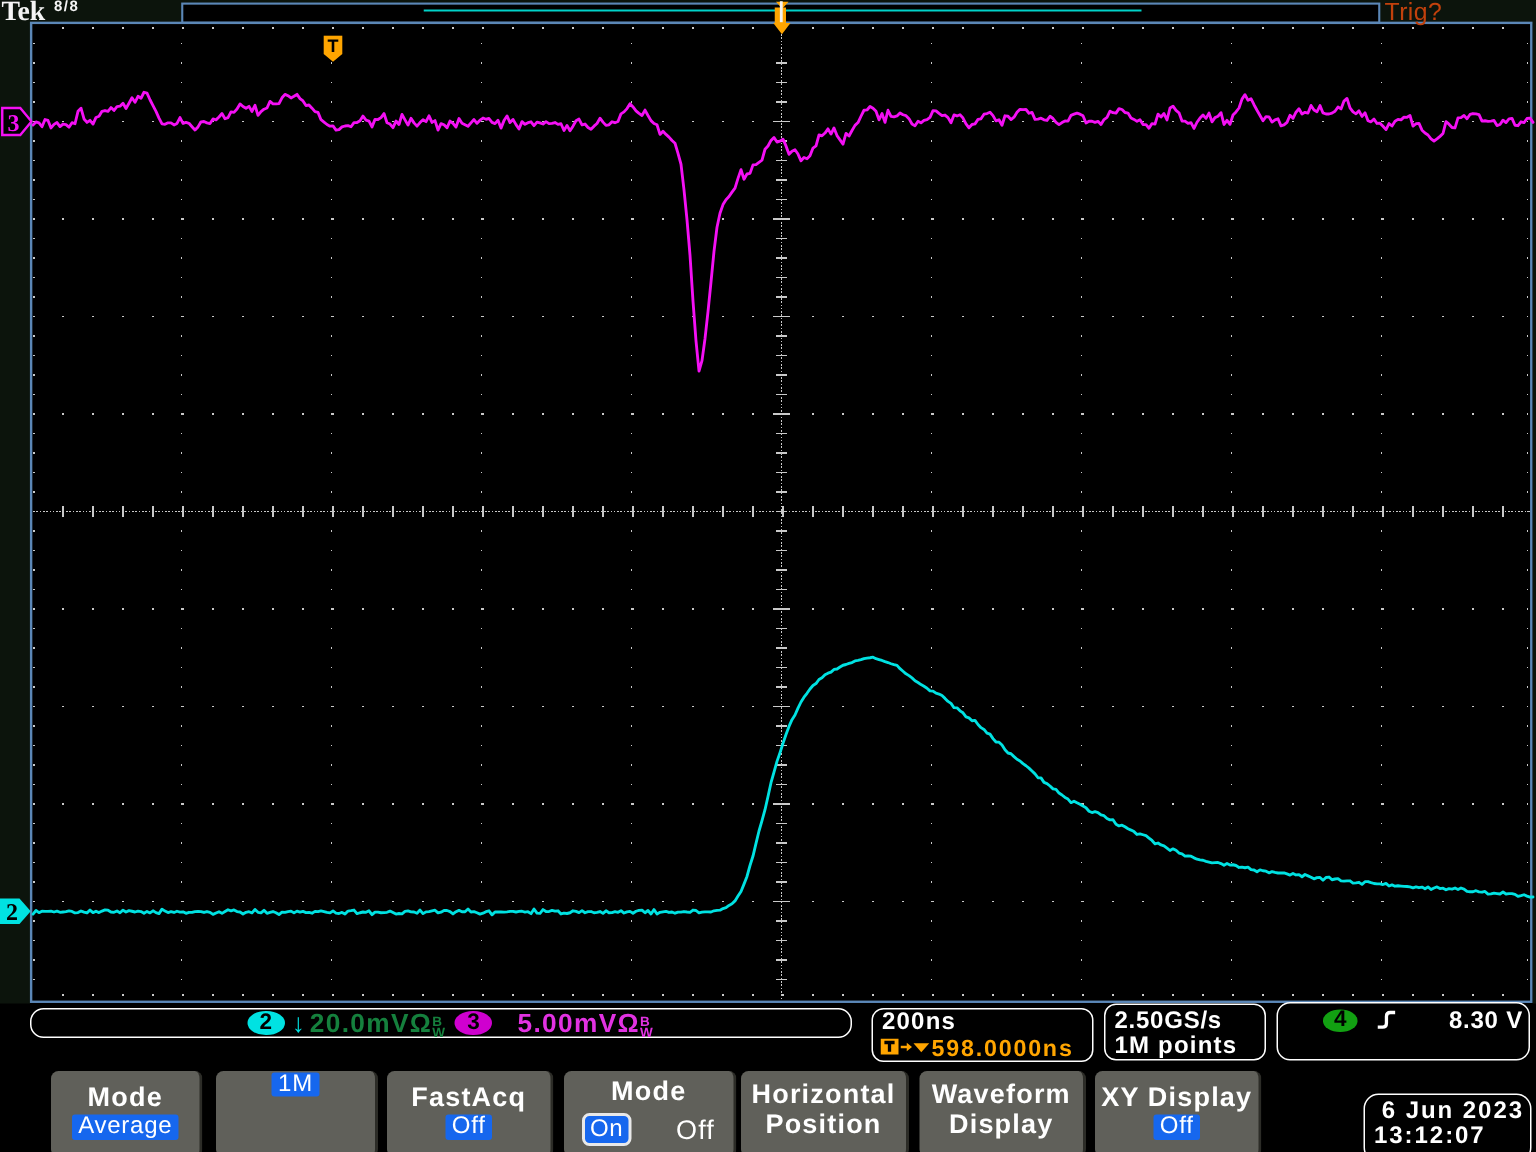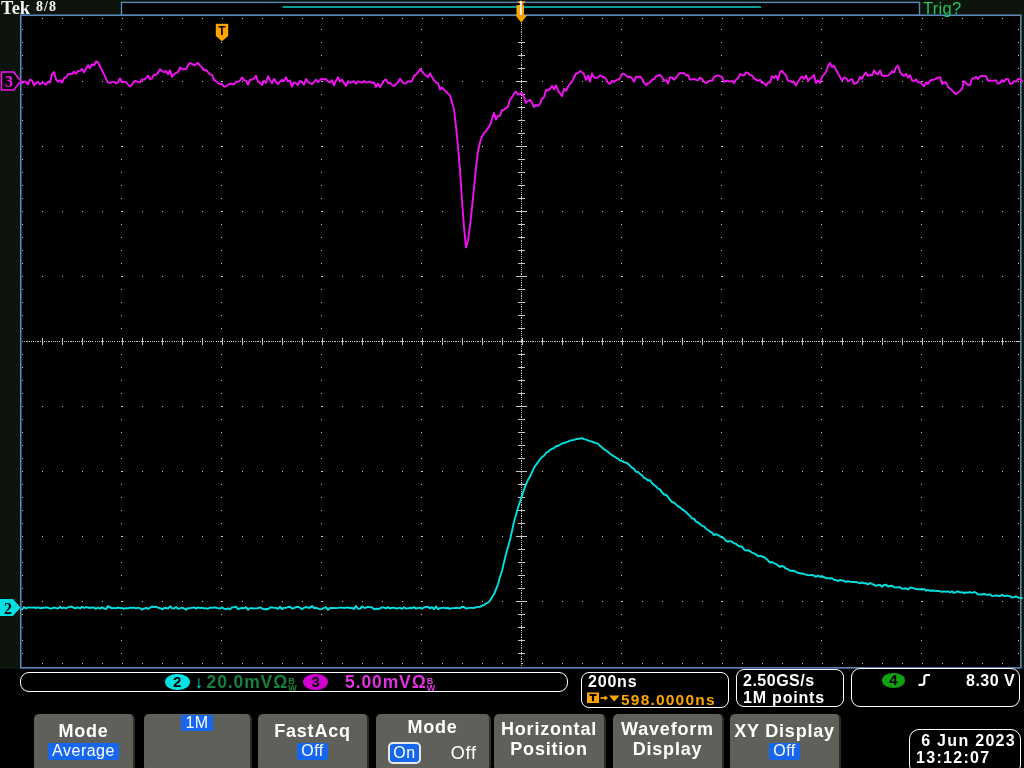--- a/index.html
+++ b/index.html
@@ -1119,22 +1119,22 @@
 <path d="M22.0 609.4L24.0 607.0L26.0 608.4L28.0 607.5L30.0 607.6L32.0 607.6L34.0 607.4L36.0 608.0L38.0 607.4L40.0 608.2L42.0 608.0L44.0 607.8L46.0 607.3L48.0 607.6L50.0 608.6L52.0 608.4L54.0 607.3L56.0 608.1L58.0 608.6L60.0 606.7L62.0 608.4L64.0 607.5L66.0 608.4L68.0 607.4L70.0 606.6L72.0 606.8L74.0 608.0L76.0 608.2L78.0 607.3L80.0 608.5L82.0 606.8L84.0 608.0L86.0 607.1L88.0 607.5L90.0 608.0L92.0 607.4L94.0 607.7L96.0 608.8L98.0 607.6L100.0 608.6L102.0 607.2L104.0 608.4L106.0 609.1L108.0 606.1L110.0 607.4L112.0 608.4L114.0 607.8L116.0 608.3L118.0 607.5L120.0 608.1L122.0 607.9L124.0 608.9L126.0 608.2L128.0 608.3L130.0 607.7L132.0 607.6L134.0 607.7L136.0 608.3L138.0 607.7L140.0 608.2L142.0 609.6L144.0 608.7L146.0 607.8L148.0 608.9L150.0 607.7L152.0 606.5L154.0 607.2L156.0 606.6L158.0 607.7L160.0 608.0L162.0 609.3L164.0 608.2L166.0 607.8L168.0 608.6L170.0 606.3L172.0 608.2L174.0 608.6L176.0 606.9L178.0 608.9L180.0 608.3L182.0 607.7L184.0 608.5L186.0 609.7L188.0 608.1L190.0 608.2L192.0 607.7L194.0 607.4L196.0 608.6L198.0 607.4L200.0 608.1L202.0 607.6L204.0 608.4L206.0 608.3L208.0 608.8L210.0 607.6L212.0 607.8L214.0 607.3L216.0 607.7L218.0 608.3L220.0 608.6L222.0 607.3L224.0 608.7L226.0 609.0L228.0 608.3L230.0 609.4L232.0 607.4L234.0 607.1L236.0 606.7L238.0 609.1L240.0 608.5L242.0 608.0L244.0 608.2L246.0 607.2L248.0 609.8L250.0 608.1L252.0 608.1L254.0 608.5L256.0 608.4L258.0 608.2L260.0 607.4L262.0 608.4L264.0 609.4L266.0 609.0L268.0 609.2L270.0 607.6L272.0 607.3L274.0 607.9L276.0 608.0L278.0 608.8L280.0 606.7L282.0 609.1L284.0 607.9L286.0 607.7L288.0 607.2L290.0 606.8L292.0 608.6L294.0 608.1L296.0 607.0L298.0 607.0L300.0 607.7L302.0 609.3L304.0 607.8L306.0 606.9L308.0 607.8L310.0 607.8L312.0 606.0L314.0 608.0L316.0 607.8L318.0 608.5L320.0 609.4L322.0 608.8L324.0 607.8L326.0 607.2L328.0 609.9L330.0 608.0L332.0 608.0L334.0 608.0L336.0 608.1L338.0 607.9L340.0 607.6L342.0 607.6L344.0 608.0L346.0 607.6L348.0 607.5L350.0 608.1L352.0 607.8L354.0 609.1L356.0 606.0L358.0 608.8L360.0 608.9L362.0 606.4L364.0 607.7L366.0 607.7L368.0 606.9L370.0 607.4L372.0 607.2L374.0 609.3L376.0 608.7L378.0 609.0L380.0 608.5L382.0 607.2L384.0 607.6L386.0 608.4L388.0 607.1L390.0 608.5L392.0 607.8L394.0 607.7L396.0 608.5L398.0 608.3L400.0 607.7L402.0 608.9L404.0 607.2L406.0 608.5L408.0 608.4L410.0 607.8L412.0 608.2L414.0 607.1L416.0 608.7L418.0 607.9L420.0 607.6L422.0 608.8L424.0 607.5L426.0 606.9L428.0 606.8L430.0 608.5L432.0 607.0L434.0 609.3L436.0 606.4L438.0 609.3L440.0 608.2L442.0 607.9L444.0 607.6L446.0 608.3L448.0 608.0L450.0 608.8L452.0 608.1L454.0 608.1L456.0 607.7L458.0 608.0L460.0 608.2L462.0 606.7L464.0 607.0L466.0 608.6L468.0 608.1L470.0 607.9L472.0 607.9L474.0 608.0L476.0 607.2L478.0 606.9L480.0 606.8L482.0 605.7L484.0 605.1L486.0 603.6L488.0 602.5L490.0 600.6L492.0 597.3L494.0 594.3L496.0 589.4L498.0 584.3L500.0 577.0L502.0 570.7L504.0 562.3L506.0 554.0L508.0 547.1L510.0 539.8L512.0 531.0L514.0 521.8L516.0 514.8L518.0 507.6L520.0 501.8L522.0 495.6L524.0 489.7L526.0 484.3L528.0 479.8L530.0 476.7L532.0 472.1L534.0 468.0L536.0 464.8L538.0 462.2L540.0 459.3L542.0 457.0L544.0 455.7L546.0 453.0L548.0 451.8L550.0 449.8L552.0 448.8L554.0 448.1L556.0 446.3L558.0 446.0L560.0 444.7L562.0 443.5L564.0 443.0L566.0 442.3L568.0 441.7L570.0 440.6L572.0 440.3L574.0 439.8L576.0 439.1L578.0 438.7L580.0 438.5L582.0 438.1L584.0 439.1L586.0 439.7L588.0 440.3L590.0 441.1L592.0 441.7L594.0 442.5L596.0 443.1L598.0 443.6L600.0 445.8L602.0 447.5L604.0 449.2L606.0 450.4L608.0 451.9L610.0 453.8L612.0 455.0L614.0 456.4L616.0 457.5L618.0 458.8L620.0 460.6L622.0 460.7L624.0 462.1L626.0 462.7L628.0 463.7L630.0 465.6L632.0 467.6L634.0 468.9L636.0 471.8L638.0 471.9L640.0 473.9L642.0 475.2L644.0 477.9L646.0 478.6L648.0 480.5L650.0 480.3L652.0 483.0L654.0 485.1L656.0 486.3L658.0 488.7L660.0 489.4L662.0 492.4L664.0 494.7L666.0 494.8L668.0 496.7L670.0 499.9L672.0 502.0L674.0 502.5L676.0 504.4L678.0 506.2L680.0 507.3L682.0 509.1L684.0 510.5L686.0 512.1L688.0 514.0L690.0 515.9L692.0 518.5L694.0 518.6L696.0 521.6L698.0 522.4L700.0 524.0L702.0 525.9L704.0 526.3L706.0 528.7L708.0 530.0L710.0 531.6L712.0 532.7L714.0 535.1L716.0 534.1L718.0 535.2L720.0 536.2L722.0 537.4L724.0 538.5L726.0 540.8L728.0 541.7L730.0 541.1L732.0 541.7L734.0 543.3L736.0 543.8L738.0 545.7L740.0 546.6L742.0 546.5L744.0 549.5L746.0 550.6L748.0 550.1L750.0 551.2L752.0 552.5L754.0 553.4L756.0 554.4L758.0 556.3L760.0 555.9L762.0 556.5L764.0 557.1L766.0 558.7L768.0 560.3L770.0 562.6L772.0 562.0L774.0 563.3L776.0 563.9L778.0 565.4L780.0 567.0L782.0 565.9L784.0 566.8L786.0 568.7L788.0 569.2L790.0 570.7L792.0 570.6L794.0 570.8L796.0 571.9L798.0 572.8L800.0 573.2L802.0 573.5L804.0 574.2L806.0 574.7L808.0 575.2L810.0 575.1L812.0 575.0L814.0 575.7L816.0 576.8L818.0 575.7L820.0 576.7L822.0 576.5L824.0 577.0L826.0 578.3L828.0 578.1L830.0 578.5L832.0 578.1L834.0 579.8L836.0 580.0L838.0 581.2L840.0 579.9L842.0 580.5L844.0 580.8L846.0 581.9L848.0 581.1L850.0 581.6L852.0 582.0L854.0 582.0L856.0 581.9L858.0 582.6L860.0 583.4L862.0 582.3L864.0 583.3L866.0 583.1L868.0 584.5L870.0 583.0L872.0 583.9L874.0 584.8L876.0 585.9L878.0 585.1L880.0 585.0L882.0 586.8L884.0 585.0L886.0 584.7L888.0 586.5L890.0 586.0L892.0 585.8L894.0 587.3L896.0 587.4L898.0 587.3L900.0 587.2L902.0 588.7L904.0 588.6L906.0 588.2L908.0 589.6L910.0 587.8L912.0 587.7L914.0 588.4L916.0 589.0L918.0 589.3L920.0 589.2L922.0 589.7L924.0 588.9L926.0 590.7L928.0 589.9L930.0 590.8L932.0 590.5L934.0 590.7L936.0 590.9L938.0 591.0L940.0 591.3L942.0 591.9L944.0 591.3L946.0 591.8L948.0 591.4L950.0 592.5L952.0 591.3L954.0 593.0L956.0 592.0L958.0 591.3L960.0 592.4L962.0 592.1L964.0 593.2L966.0 592.4L968.0 592.7L970.0 592.0L972.0 593.0L974.0 592.0L976.0 592.7L978.0 594.3L980.0 594.5L982.0 594.5L984.0 593.8L986.0 594.6L988.0 594.8L990.0 594.3L992.0 596.1L994.0 595.9L996.0 595.4L998.0 595.7L1000.0 596.0L1002.0 594.7L1004.0 596.0L1006.0 595.8L1008.0 595.7L1010.0 596.2L1012.0 597.6L1014.0 597.1L1016.0 596.5L1018.0 597.4L1020.0 598.1L1022.0 598.0" fill="none" stroke="#00e2e2" stroke-width="1.9" stroke-linejoin="round" stroke-linecap="round"></path>
 <path d="M22.0 83.3L24.0 81.3L26.0 81.9L28.0 84.5L30.0 79.7L32.0 80.3L34.0 85.3L36.0 82.9L38.0 81.7L40.0 84.4L42.0 82.7L44.0 83.1L46.0 84.8L48.0 81.8L50.0 82.5L52.0 74.2L54.0 72.1L56.0 79.3L58.0 81.6L60.0 80.2L62.0 82.7L64.0 78.3L66.0 77.5L68.0 74.2L70.0 73.7L72.0 74.2L74.0 71.7L76.0 73.6L78.0 71.1L80.0 70.8L82.0 68.8L84.0 72.3L86.0 68.8L88.0 65.2L90.0 68.2L92.0 64.2L94.0 65.5L96.0 61.5L98.0 62.1L100.0 66.5L102.0 70.4L104.0 74.2L106.0 78.7L108.0 82.6L110.0 82.9L112.0 81.9L114.0 81.9L116.0 83.3L118.0 82.3L120.0 78.4L122.0 82.3L124.0 81.6L126.0 82.2L128.0 84.5L130.0 86.7L132.0 84.6L134.0 81.2L136.0 81.0L138.0 81.9L140.0 82.4L142.0 79.3L144.0 79.9L146.0 78.0L148.0 75.7L150.0 79.2L152.0 78.4L154.0 74.6L156.0 74.9L158.0 72.7L160.0 69.3L162.0 71.0L164.0 72.2L166.0 70.9L168.0 74.3L170.0 70.2L172.0 76.9L174.0 74.4L176.0 72.8L178.0 72.0L180.0 67.6L182.0 69.2L184.0 69.3L186.0 69.1L188.0 65.2L190.0 62.9L192.0 63.8L194.0 65.3L196.0 64.2L198.0 62.9L200.0 65.7L202.0 67.3L204.0 70.4L206.0 70.0L208.0 72.1L210.0 74.4L212.0 74.9L214.0 79.8L216.0 81.4L218.0 83.0L220.0 84.1L222.0 83.9L224.0 86.7L226.0 86.4L228.0 84.6L230.0 84.0L232.0 83.8L234.0 84.5L236.0 81.7L238.0 81.7L240.0 80.5L242.0 77.4L244.0 80.1L246.0 80.7L248.0 84.6L250.0 79.6L252.0 79.7L254.0 78.4L256.0 75.7L258.0 81.8L260.0 82.7L262.0 85.1L264.0 80.7L266.0 83.0L268.0 76.3L270.0 79.9L272.0 83.4L274.0 78.9L276.0 81.9L278.0 84.1L280.0 81.7L282.0 79.8L284.0 81.1L286.0 77.2L288.0 81.6L290.0 80.4L292.0 86.7L294.0 82.4L296.0 83.2L298.0 85.2L300.0 80.7L302.0 82.2L304.0 84.7L306.0 79.0L308.0 82.2L310.0 83.2L312.0 84.2L314.0 81.9L316.0 79.7L318.0 82.2L320.0 80.1L322.0 78.7L324.0 79.5L326.0 79.0L328.0 81.6L330.0 82.4L332.0 80.2L334.0 85.4L336.0 80.4L338.0 77.3L340.0 81.7L342.0 79.6L344.0 83.1L346.0 86.0L348.0 81.1L350.0 82.9L352.0 81.8L354.0 81.2L356.0 83.8L358.0 81.4L360.0 81.9L362.0 82.7L364.0 81.1L366.0 82.4L368.0 82.2L370.0 81.7L372.0 82.9L374.0 82.5L376.0 87.0L378.0 83.6L380.0 87.2L382.0 84.1L384.0 80.5L386.0 79.4L388.0 83.3L390.0 82.7L392.0 85.0L394.0 86.2L396.0 84.1L398.0 82.3L400.0 78.8L402.0 81.4L404.0 83.6L406.0 83.2L408.0 81.2L410.0 81.8L412.0 81.0L414.0 75.9L416.0 74.6L418.0 72.4L420.0 69.1L422.0 71.3L424.0 73.9L426.0 75.6L428.0 77.0L430.0 73.4L432.0 77.0L434.0 80.4L436.0 82.3L438.0 83.2L440.0 89.6L442.0 87.5L444.0 89.6L446.0 91.4L448.0 93.7L450.0 95.5L452.0 102.3L454.0 109.5L456.0 126.6L458.0 146.5L460.0 170.1L462.0 200.8L464.0 227.3L466.0 247.4L468.0 240.4L470.0 225.8L472.0 207.7L474.0 188.0L476.0 167.6L478.0 151.5L480.0 142.2L482.0 136.4L484.0 133.1L486.0 131.0L488.0 128.1L490.0 125.4L492.0 118.9L494.0 113.1L496.0 119.5L498.0 116.0L500.0 115.6L502.0 109.9L504.0 109.8L506.0 108.2L508.0 106.8L510.0 99.5L512.0 97.3L514.0 93.6L516.0 91.6L518.0 94.7L520.0 94.1L522.0 92.8L524.0 97.3L526.0 102.9L528.0 100.8L530.0 99.8L532.0 102.7L534.0 107.2L536.0 105.0L538.0 105.8L540.0 103.8L542.0 98.7L544.0 97.2L546.0 90.0L548.0 90.5L550.0 88.7L552.0 85.9L554.0 89.4L556.0 85.3L558.0 90.4L560.0 93.2L562.0 96.1L564.0 88.9L566.0 90.7L568.0 87.0L570.0 83.6L572.0 81.7L574.0 77.5L576.0 73.5L578.0 73.3L580.0 71.0L582.0 72.2L584.0 74.2L586.0 79.9L588.0 75.7L590.0 81.6L592.0 73.5L594.0 77.6L596.0 77.9L598.0 77.3L600.0 75.3L602.0 76.5L604.0 77.1L606.0 79.1L608.0 82.7L610.0 83.9L612.0 80.8L614.0 81.9L616.0 80.3L618.0 79.7L620.0 78.2L622.0 73.8L624.0 73.9L626.0 75.6L628.0 77.1L630.0 76.7L632.0 78.4L634.0 81.8L636.0 76.6L638.0 77.3L640.0 76.5L642.0 78.7L644.0 82.6L646.0 85.2L648.0 83.0L650.0 82.6L652.0 79.6L654.0 79.2L656.0 76.1L658.0 75.7L660.0 74.8L662.0 77.1L664.0 80.6L666.0 79.8L668.0 83.5L670.0 77.2L672.0 77.5L674.0 79.7L676.0 78.1L678.0 74.9L680.0 72.9L682.0 73.1L684.0 73.0L686.0 75.5L688.0 74.9L690.0 79.6L692.0 79.4L694.0 78.8L696.0 79.9L698.0 80.3L700.0 77.5L702.0 79.0L704.0 81.6L706.0 83.1L708.0 81.7L710.0 80.6L712.0 80.7L714.0 76.9L716.0 76.1L718.0 75.4L720.0 76.1L722.0 77.2L724.0 82.0L726.0 80.8L728.0 80.8L730.0 81.6L732.0 80.9L734.0 83.0L736.0 79.7L738.0 78.3L740.0 74.1L742.0 75.1L744.0 75.4L746.0 72.4L748.0 73.0L750.0 75.0L752.0 75.4L754.0 78.6L756.0 79.6L758.0 80.9L760.0 79.8L762.0 83.0L764.0 83.1L766.0 85.5L768.0 82.4L770.0 82.7L772.0 76.1L774.0 78.0L776.0 75.7L778.0 80.0L780.0 72.0L782.0 70.8L784.0 73.6L786.0 75.2L788.0 80.7L790.0 80.7L792.0 82.2L794.0 81.8L796.0 85.6L798.0 81.5L800.0 78.7L802.0 76.7L804.0 78.9L806.0 75.4L808.0 81.2L810.0 78.4L812.0 77.5L814.0 75.1L816.0 83.0L818.0 80.2L820.0 82.9L822.0 76.7L824.0 74.6L826.0 72.0L828.0 66.1L830.0 63.1L832.0 66.9L834.0 65.8L836.0 69.8L838.0 73.5L840.0 77.0L842.0 80.5L844.0 77.8L846.0 77.9L848.0 81.4L850.0 79.9L852.0 79.2L854.0 83.9L856.0 83.3L858.0 81.6L860.0 76.8L862.0 78.9L864.0 74.8L866.0 72.5L868.0 76.0L870.0 74.9L872.0 75.4L874.0 70.3L876.0 73.3L878.0 74.5L880.0 70.4L882.0 75.3L884.0 76.0L886.0 76.0L888.0 75.4L890.0 74.2L892.0 71.3L894.0 72.6L896.0 67.4L898.0 65.6L900.0 71.9L902.0 74.6L904.0 75.9L906.0 73.9L908.0 77.6L910.0 75.2L912.0 80.5L914.0 81.2L916.0 79.4L918.0 82.3L920.0 82.1L922.0 84.2L924.0 86.4L926.0 82.4L928.0 84.0L930.0 80.8L932.0 79.6L934.0 79.9L936.0 78.1L938.0 78.2L940.0 77.0L942.0 84.1L944.0 82.5L946.0 82.3L948.0 86.8L950.0 88.7L952.0 90.0L954.0 92.6L956.0 94.0L958.0 92.6L960.0 90.9L962.0 89.0L964.0 81.1L966.0 82.8L968.0 85.0L970.0 85.3L972.0 78.6L974.0 78.4L976.0 77.0L978.0 79.2L980.0 76.3L982.0 75.7L984.0 75.9L986.0 76.4L988.0 80.7L990.0 80.5L992.0 80.9L994.0 80.7L996.0 80.3L998.0 83.7L1000.0 83.0L1002.0 80.1L1004.0 81.7L1006.0 79.2L1008.0 78.9L1010.0 83.5L1012.0 83.8L1014.0 81.2L1016.0 81.7L1018.0 79.0L1020.0 78.7L1022.0 81.6" fill="none" stroke="#f410f4" stroke-width="1.9" stroke-linejoin="round" stroke-linecap="round"></path>
 <g>
  <polygon points="1.5,72 13.5,72 21,81 13.5,90 1.5,90" fill="#000" stroke="#f410f4" stroke-width="1.6"></polygon>
  <text x="9" y="87" font-family="Liberation Serif, serif" font-size="16" font-weight="bold" fill="#f410f4" text-anchor="middle">3</text>
  <polygon points="0,599 13,599 20.5,607.5 13,616 0,616" fill="#00e2e2"></polygon>
  <text x="8" y="613.5" font-family="Liberation Serif, serif" font-size="16" font-weight="bold" fill="#000" text-anchor="middle">2</text>
 </g>
 </svg>
 <div class="abs" style="left:1px;top:-2.5px;font-family:'Liberation Serif',serif;font-size:18.5px;font-weight:bold;color:#f4f4f4">Tek</div>
-<div class="abs" style="left:36px;top:-1.5px;font-family:Liberation Serif, serif;font-size:14px;font-weight:bold;letter-spacing:1px;color:#f4f4f4">8/8</div>
-<div class="abs" style="left:923px;top:-1px;font-size:16.5px;color:#22c55e;letter-spacing:0.3px">Trig?</div>
+<div class="abs" style="left:36px;top:-1.5px;font-family:Liberation Sans, sans-serif;font-size:10px;font-weight:bold;letter-spacing:1px;color:#f4f4f4">8/8</div>
+<div class="abs" style="left:923px;top:-1px;font-size:16.5px;color:#c2410c;letter-spacing:0.3px">Trig?</div>
 
 <div class="box" style="left:20px;top:671.5px;width:548px;height:20px;border-radius:9px"></div>
 <div class="ell" style="left:165px;top:673.8px;background:#00e2e2">2</div>
 <div class="abs" style="left:194.5px;top:672.2px;color:#00e2e2;font-size:17.5px;font-weight:bold">↓</div>
 <div class="abs" style="left:206.5px;top:672.0px;color:#15803d;font-size:17.5px;font-weight:bold;letter-spacing:0.9px">20.0mVΩ<span style="display:inline-block;vertical-align:-2.5px;line-height:6.5px;font-size:9px;letter-spacing:0;font-weight:bold">B<br>W</span></div>
 <div class="ell" style="left:303.4px;top:673.8px;background:#cf00cf">3</div>
 <div class="abs" style="left:345px;top:672.0px;color:#e232e2;font-size:17.5px;font-weight:bold;letter-spacing:0.9px">5.00mVΩ<span style="display:inline-block;vertical-align:-2.5px;line-height:6.5px;font-size:9px;letter-spacing:0;font-weight:bold">B<br>W</span></div>
 
 <div class="box" style="left:581px;top:671.5px;width:147.5px;height:36.5px"></div>
 <div class="ro" style="left:588px;top:672.8px;color:#fff">200ns</div>

